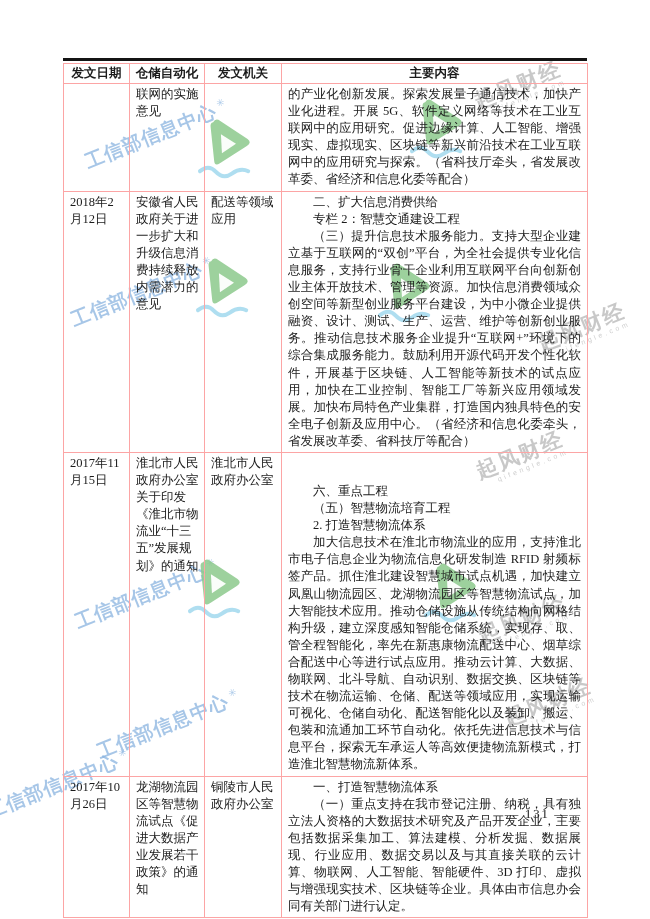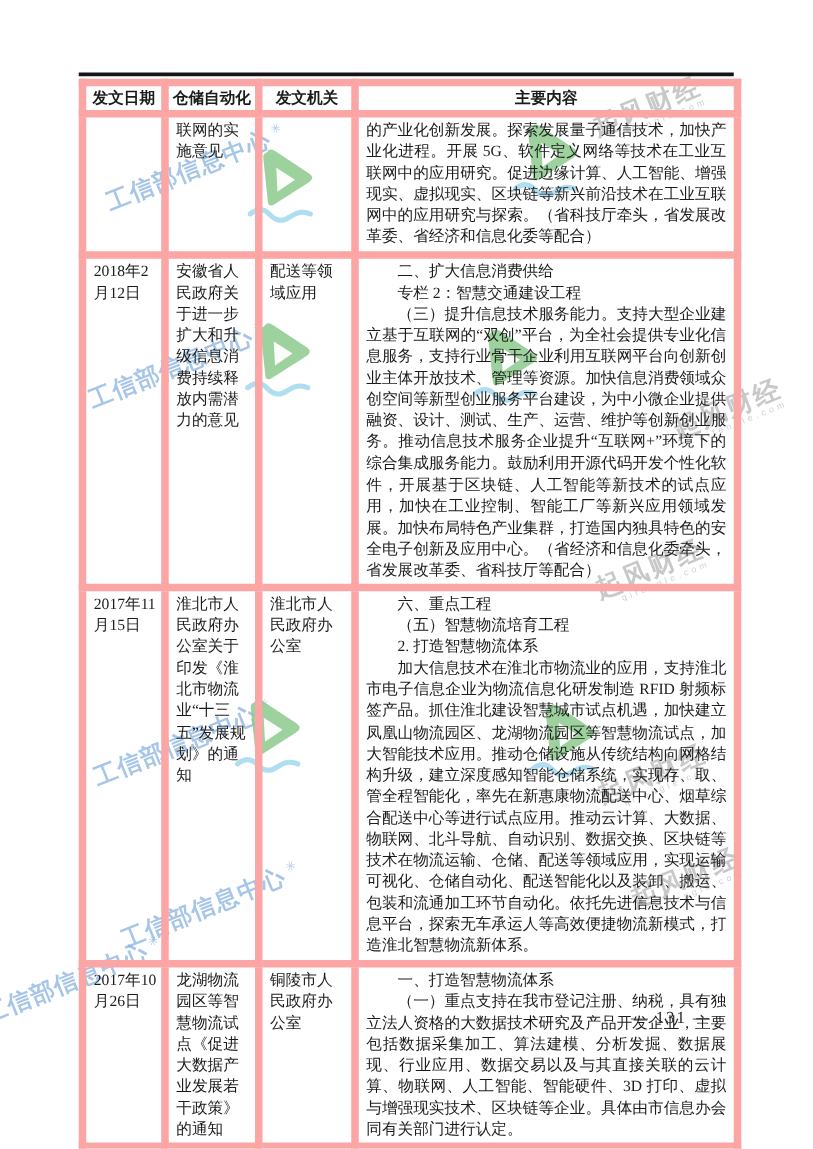--- a/index.html
+++ b/index.html
@@ -32,21 +32,21 @@
   .header-title {
     position:absolute; top:42px; left:0; width:100%; text-align:center;
     font-weight:bold; font-size:13px; letter-spacing:.5px;
   }
   .thick-rule { position:absolute; top:58px; left:63px; width:524px; height:2.5px; background:#141414; }
   .doc-table {
     position:absolute; top:63px; left:63px; width:524px;
     border-collapse:collapse; table-layout:fixed; font-size:12.5px;
     background:transparent;
   }
-  .doc-table th, .doc-table td { border:6px solid #fca5a5; vertical-align:top; }
+  .doc-table th, .doc-table td { border:1px solid #fca5a5; vertical-align:top; }
   .doc-table th {
     font-weight:bold; text-align:center; font-size:12.5px;
     height:17px; padding:1px 2px; line-height:17px;
   }
   .doc-table td { line-height:17.1px; padding:2px 4px 2px 6px; }
   .cell-date, .cell-name, .cell-auth { word-break:break-all; }
   .cell-content { padding:2px 6px !important; }
   .cell-content .p { text-align:justify; }
   .cell-content .p.indent { text-indent:2em; }
   .page-number {
@@ -141,21 +141,21 @@
                 <div class="p indent">专栏 2：智慧交通建设工程</div>
                 <div class="p indent">（三）提升信息技术服务能力。支持大型企业建立基于互联网的“双创”平台，为全社会提供专业化信息服务，支持行业骨干企业利用互联网平台向创新创业主体开放技术、管理等资源。加快信息消费领域众创空间等新型创业服务平台建设，为中小微企业提供融资、设计、测试、生产、运营、维护等创新创业服务。推动信息技术服务企业提升“互联网+”环境下的综合集成服务能力。鼓励利用开源代码开发个性化软件，开展基于区块链、人工智能等新技术的试点应用，加快在工业控制、智能工厂等新兴应用领域发展。加快布局特色产业集群，打造国内独具特色的安全电子创新及应用中心。（省经济和信息化委牵头，省发展改革委、省科技厅等配合）</div>
               </div>
             </td>
           </tr>
           <tr>
             <td class="cell-date">2017年11月15日</td>
             <td class="cell-name">淮北市人民政府办公室关于印发《淮北市物流业“十三五”发展规划》的通知</td>
             <td class="cell-auth">淮北市人民政府办公室</td>
             <td class="cell-content">
-              <div style="min-height: 250px;">
+              <div style="min-height: 250px; margin-top: 28px;">
                 <div class="p indent">六、重点工程</div>
                 <div class="p indent">（五）智慧物流培育工程</div>
                 <div class="p indent">2. 打造智慧物流体系</div>
                 <div class="p indent">加大信息技术在淮北市物流业的应用，支持淮北市电子信息企业为物流信息化研发制造 RFID 射频标签产品。抓住淮北建设智慧城市试点机遇，加快建立凤凰山物流园区、龙湖物流园区等智慧物流试点，加大智能技术应用。推动仓储设施从传统结构向网格结构升级，建立深度感知智能仓储系统，实现存、取、管全程智能化，率先在新惠康物流配送中心、烟草综合配送中心等进行试点应用。推动云计算、大数据、物联网、北斗导航、自动识别、数据交换、区块链等技术在物流运输、仓储、配送等领域应用，实现运输可视化、仓储自动化、配送智能化以及装卸、搬运、包装和流通加工环节自动化。依托先进信息技术与信息平台，探索无车承运人等高效便捷物流新模式，打造淮北智慧物流新体系。</div>
               </div>
             </td>
           </tr>
           <tr>
             <td class="cell-date">2017年10月26日</td>
             <td class="cell-name">龙湖物流园区等智慧物流试点《促进大数据产业发展若干政策》的通知</td>

